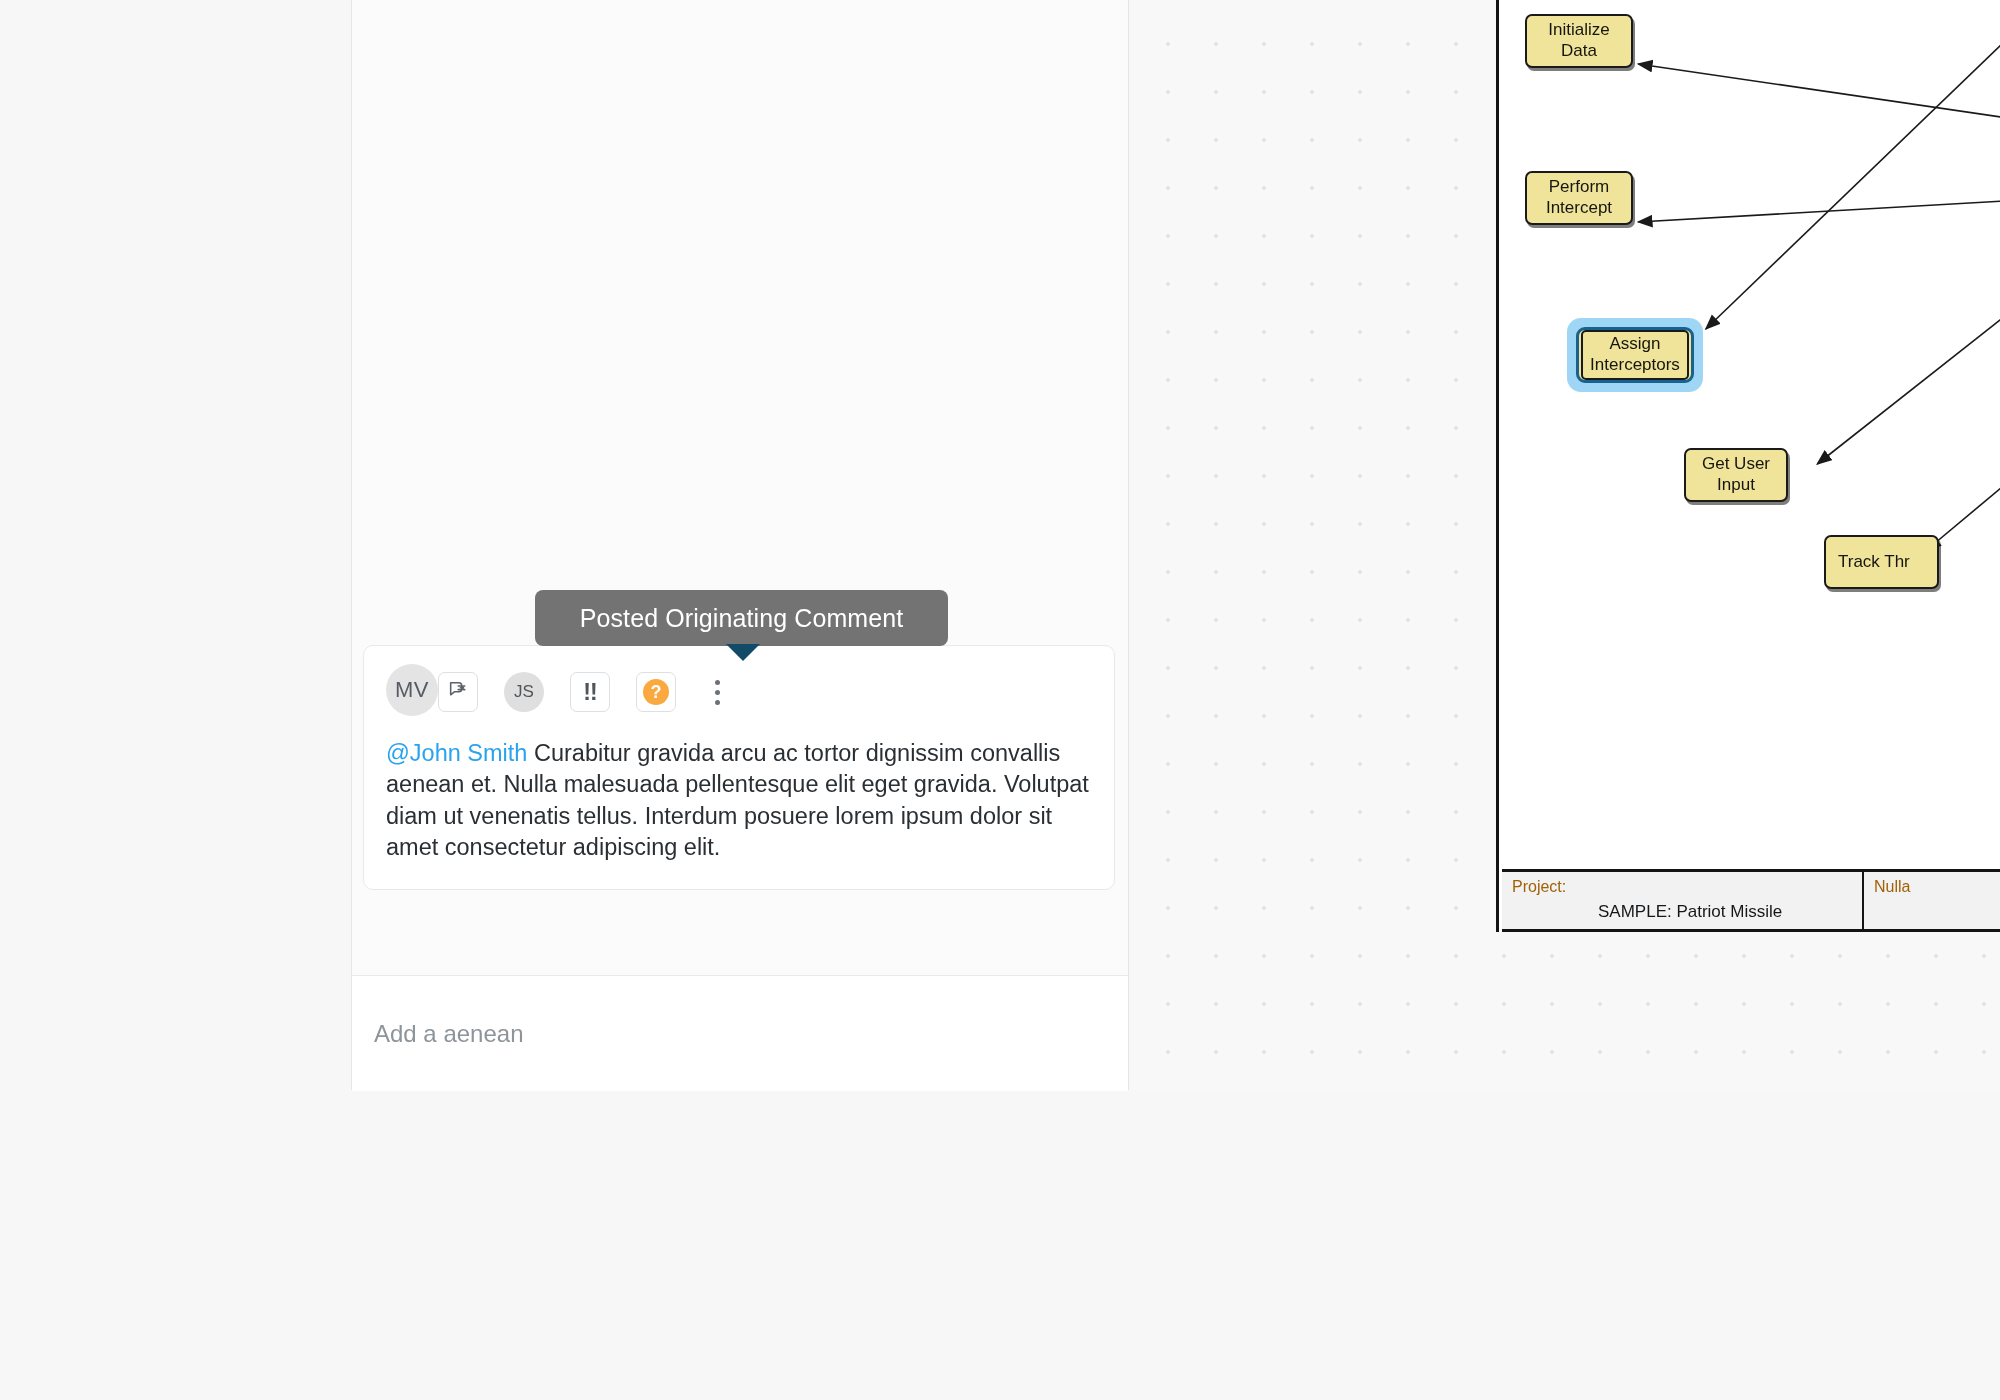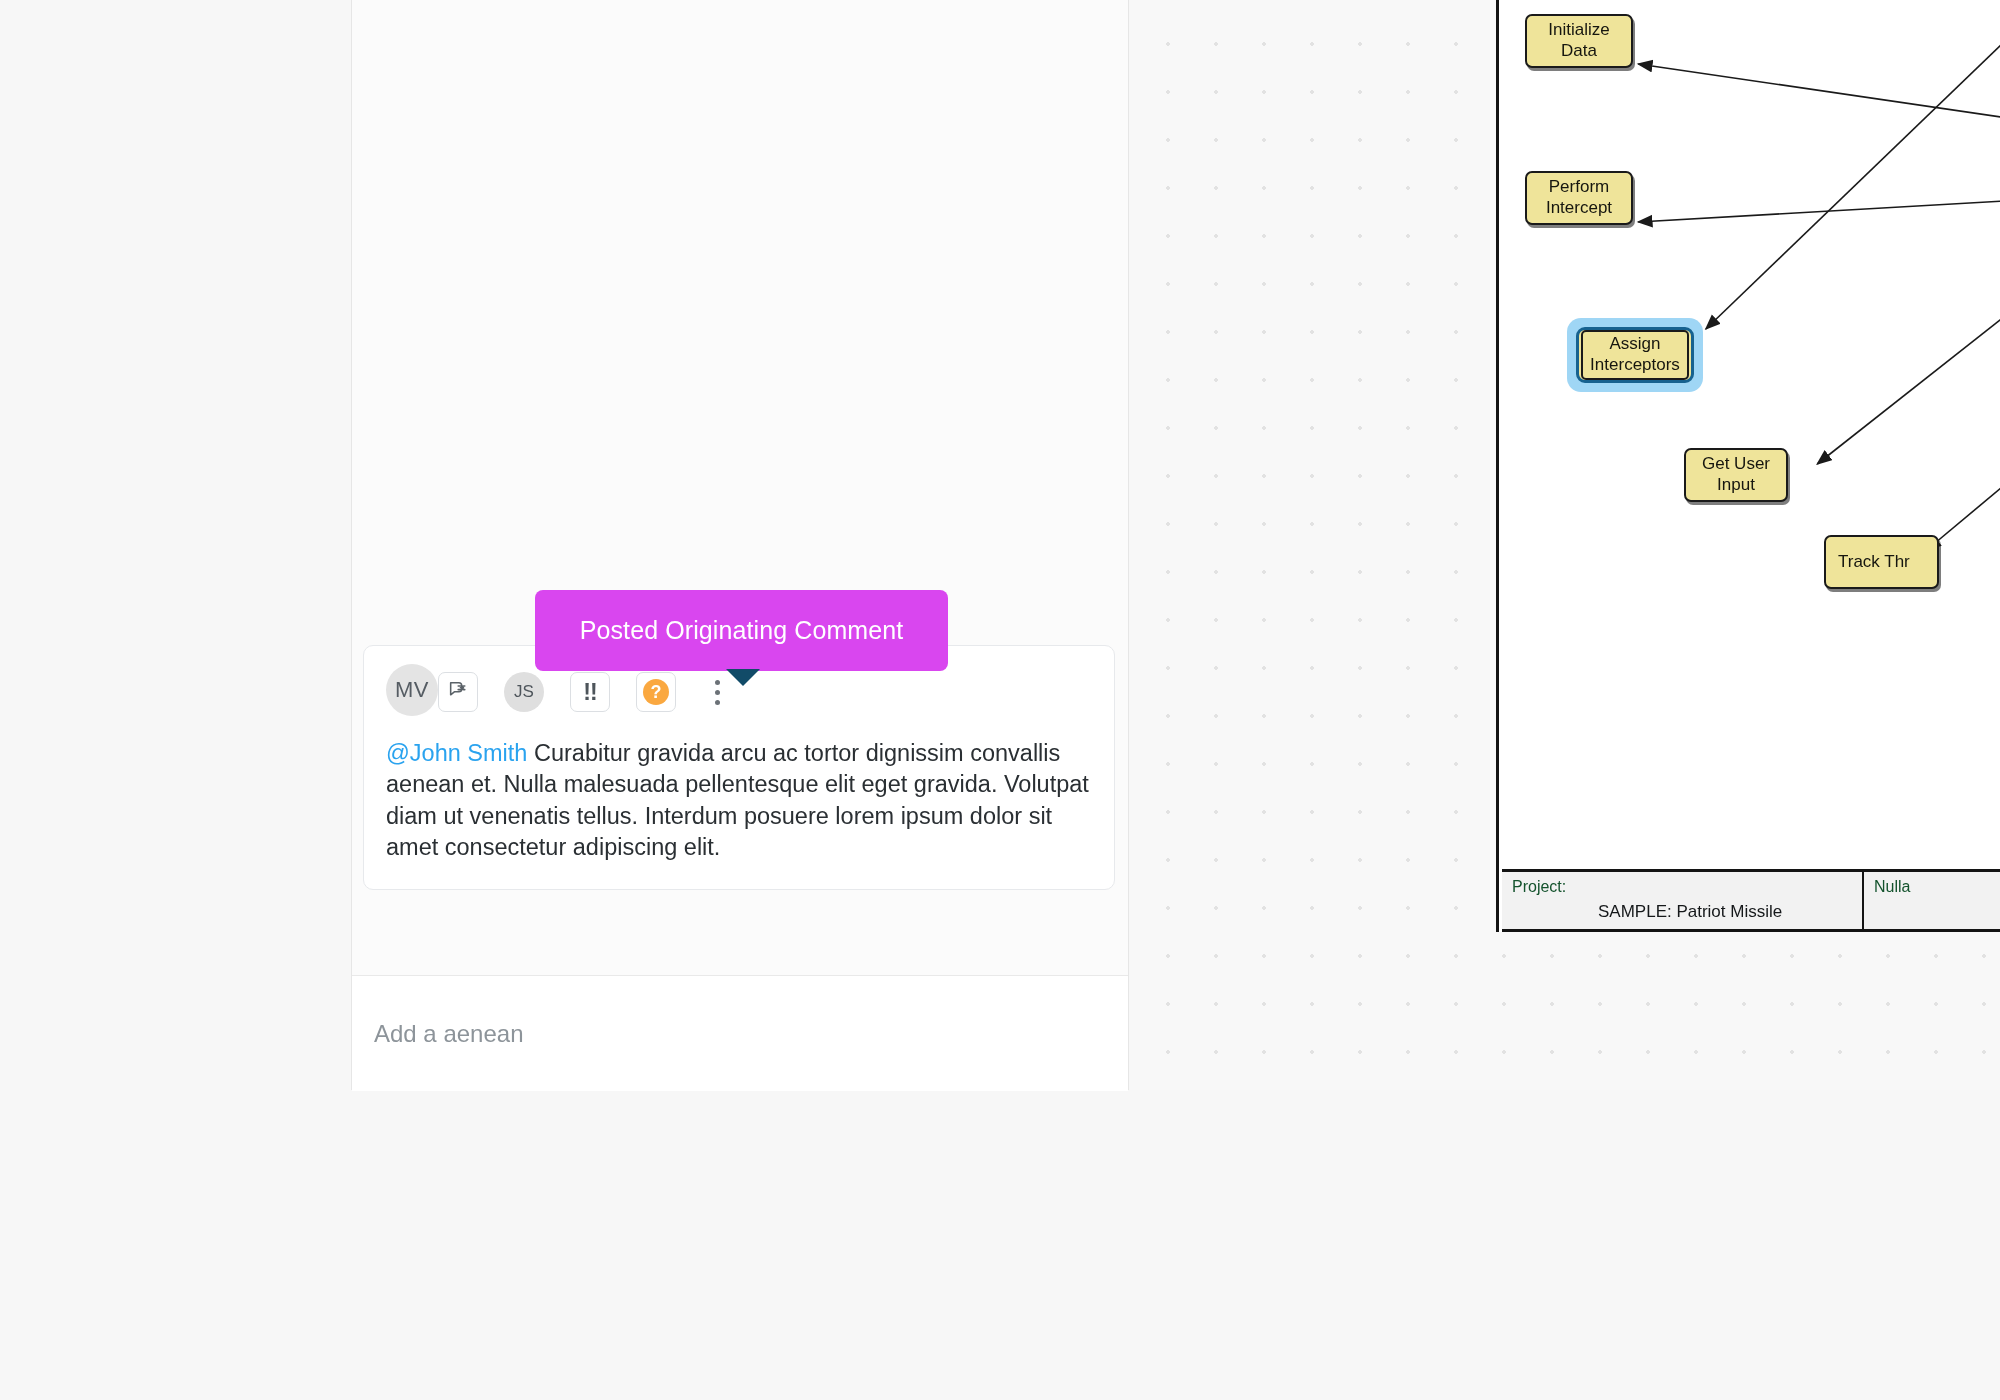--- a/index.html
+++ b/index.html
@@ -18,22 +18,22 @@
     border-right:1px solid #e6e6e6;
     box-sizing:border-box;
   }
   #comment-list{
     position:absolute;left:0;top:0;right:0;height:975px;
   }
 
   
   #tooltip{
     position:absolute;left:535px;top:590px;
-    width:413px;height:81px;
-    background:#d946ef;border-radius:8px;
+    width:413px;height:56px;
+    background:#737373;border-radius:8px;
     display:flex;align-items:center;justify-content:center;
     z-index:30;
   }
   #tooltip .tip-label{
     color:#ffffff;font-size:25px;letter-spacing:.1px;
     white-space:nowrap;
   }
   #tooltip .tip-arrow{
     position:absolute;left:50%;bottom:-15px;margin-left:-16px;
     width:0;height:0;
@@ -142,21 +142,21 @@
 
   
   #title-block{
     position:absolute;left:3px;bottom:0;right:0;height:63px;
     border-top:3px solid #141414;border-bottom:3px solid #141414;
     background:#f2f2f2;display:flex;box-sizing:border-box;
   }
   .tb-cell{position:relative;box-sizing:border-box;height:100%;padding:6px 10px;}
   #tb-project{flex:0 0 362px;border-right:2px solid #141414;}
   #tb-org{flex:1 1 auto;}
-  .tb-label{font-size:16px;color:#14532d;}
+  .tb-label{font-size:16px;color:#a16207;}
   .tb-value{
     position:absolute;left:96px;top:30px;font-size:17px;color:#15181a;
     white-space:nowrap;
   }
 </style>
 </head>
 <body>
 
 <div id="comment-panel">
 

